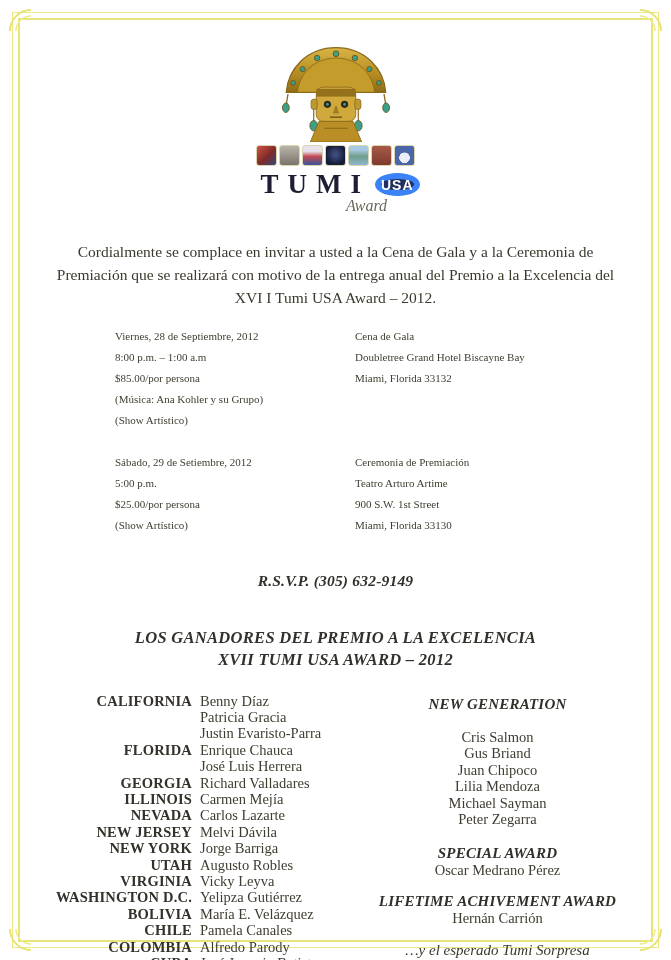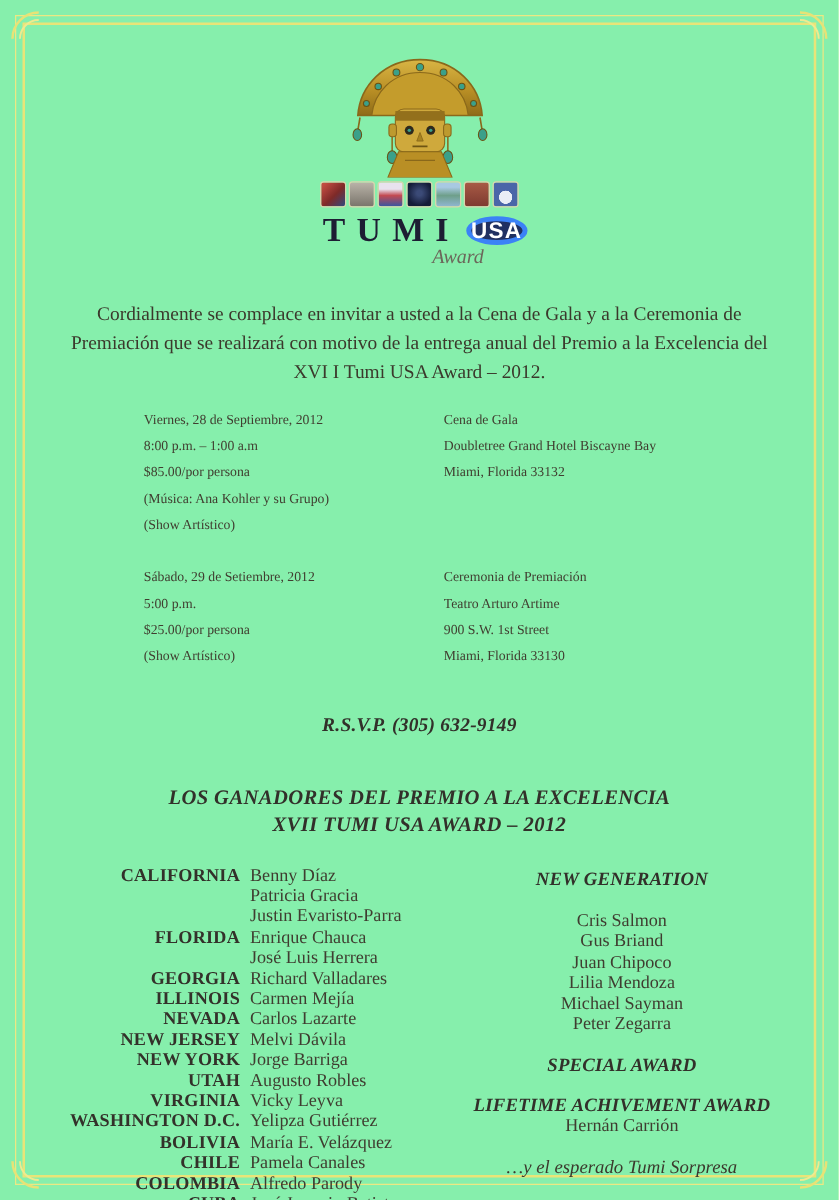--- a/index.html
+++ b/index.html
@@ -1,17 +1,17 @@
 <!DOCTYPE html>
 <html><head>
 <meta charset="utf-8">
 <style>
   html,body{margin:0;padding:0;background:#fcf9d0;}
   .page{
-    position:relative;width:671px;height:960px;background:#86efac;
+    position:relative;width:671px;height:960px;background:#ffffff;
     font-family:"Liberation Serif","DejaVu Serif",serif;color:#3f3d30;overflow:hidden;
   }
   
   .frame-outer{position:absolute;inset:12px;border:1px solid #ece883;pointer-events:none;}
   .frame-inner{position:absolute;inset:18px;border:2px solid #e9e478;pointer-events:none;}
   .corner{position:absolute;width:26px;height:26px;pointer-events:none;}
   .corner svg{display:block;}
   .corner.tl{top:7px;left:7px;}
   .corner.tr{top:7px;right:7px;transform:rotate(90deg);}
   .corner.br{bottom:7px;right:7px;transform:rotate(180deg);}
@@ -28,21 +28,21 @@
   .t3{background:linear-gradient(180deg,#e8e2ee 28%,#c34a52 55%,#3a55a0);}
   .t4{background:radial-gradient(circle at 50% 45%,#3b4a77 15%,#141c38 70%);}
   .t5{background:linear-gradient(180deg,#a8c9e2 20%,#6e9f8a 55%,#8fb6d0);}
   .t6{background:linear-gradient(180deg,#a85a45,#7e3a30);}
   .t7{background:radial-gradient(circle at 50% 62%,#e9edf5 0 34%,#4a66a8 36%);}
 
   .tumi-line{display:flex;justify-content:center;align-items:center;gap:5px;margin-top:5px;}
   .tumi-word{font-weight:bold;font-size:27px;letter-spacing:9px;padding-left:9px;color:#1d1d33;line-height:1;}
   .usa-badge{display:inline-flex;align-items:center;justify-content:center;
     min-width:44px;height:23px;border-radius:50%;background:#203061;color:#ffffff;
-    font-size:18px;font-weight:bold;letter-spacing:1px;border:4px solid #3b82f6;box-sizing:border-box;
+    font-size:14px;font-weight:bold;letter-spacing:1px;border:6px solid #3b82f6;box-sizing:border-box;
     font-family:"Liberation Sans",sans-serif;}
   .award-script{font-style:italic;font-size:16px;color:#6b675a;margin:-1px 0 0 62px;line-height:1.1;}
 
   
   .intro{margin:25px auto 0;width:582px;font-size:15.5px;line-height:23px;color:#3b392c;}
 
   
   .events{margin-top:17px;text-align:left;}
   .event{display:grid;grid-template-columns:240px 1fr;margin-left:95px;font-size:11px;line-height:21px;color:#403e30;}
   .event + .event{margin-top:21px;}
@@ -280,20 +280,21 @@
         <h3 class="ng-title">NEW GENERATION</h3>
         <div class="ng-names">
           <div>Cris Salmon</div>
           <div>Gus Briand</div>
           <div>Juan Chipoco</div>
           <div>Lilia Mendoza</div>
           <div>Michael Sayman</div>
           <div>Peter Zegarra</div>
         </div>
         <h3 class="sa-title">SPECIAL AWARD</h3>
+        <div>Oscar Medrano Pérez</div>
         <h3 class="lt-title">LIFETIME ACHIVEMENT AWARD</h3>
         <div>Hernán Carrión</div>
         <div class="closing">…y el esperado Tumi Sorpresa</div>
       </div>
     </section>
 
   </div>
 </div>
 
 </body></html>

